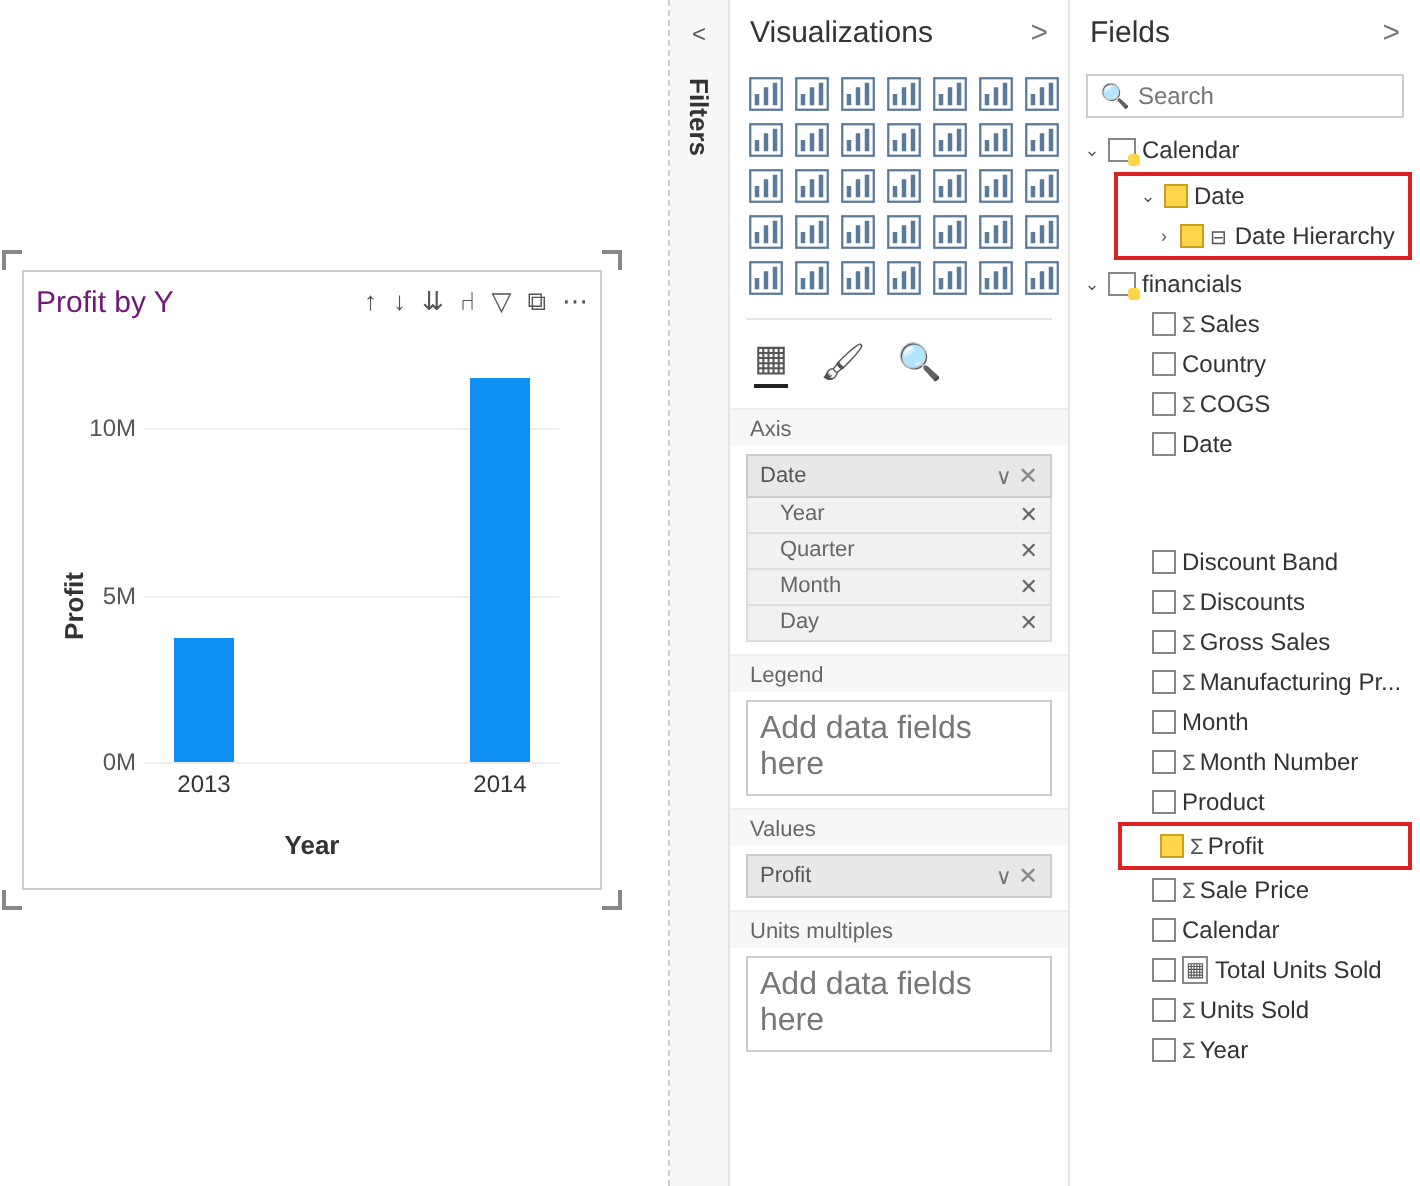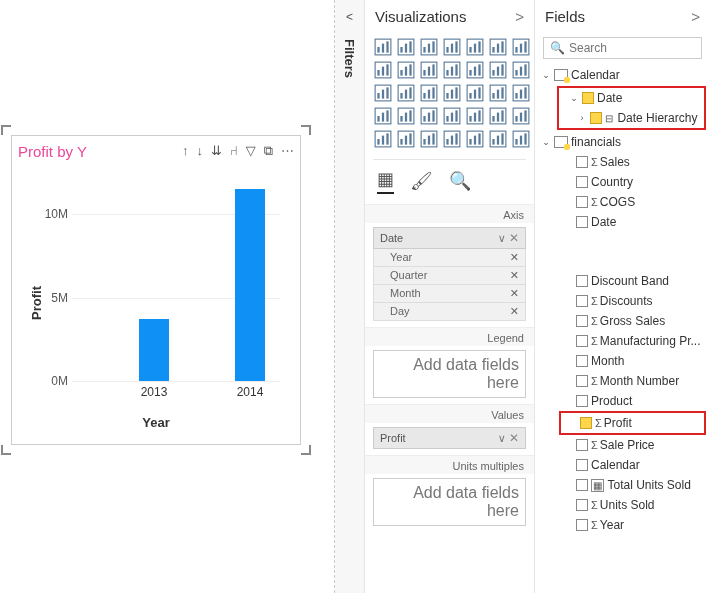--- a/index.html
+++ b/index.html
@@ -6,35 +6,35 @@
   body { font-family: "Segoe UI", Arial, sans-serif; font-size: 12px; color: #333; background: #fff; width: 710px; height: 593px; overflow: hidden; display: flex; }
   .canvas { flex: 1; position: relative; background: #fff; border-right: 1px dashed #ccc; }
   .chart-outer { position: absolute; left: 6px; top: 130px; width: 300px; height: 320px; }
   .handle { position: absolute; width: 10px; height: 10px; border: 2px solid #888; background: #fff; }
   .handle.tl { top: -5px; left: -5px; border-right:none; border-bottom:none;}
   .handle.tr { top: -5px; right: -5px; border-left:none; border-bottom:none;}
   .handle.bl { bottom: -5px; left: -5px; border-right:none; border-top:none;}
   .handle.br { bottom: -5px; right: -5px; border-left:none; border-top:none;}
   .chart-box { position: absolute; left: 5px; top: 5px; right: 5px; bottom: 5px; border: 1px solid #ccc; background: #fff; }
   .chart-title-row { display:flex; align-items:center; height:30px; padding:0 6px; border-bottom:0; }
-  .chart-title { font-size: 15px; color:#ec4899; white-space:nowrap; overflow:hidden; }
+  .chart-title { font-size: 15px; color:#701a75; white-space:nowrap; overflow:hidden; }
   .chart-icons { margin-left:auto; display:flex; gap:8px; color:#555; font-size:13px;}
   .chart-body { position:absolute; top:35px; left:10px; right:10px; bottom:10px; }
   .y-axis-label { position:absolute; left:-2px; top:50%; transform:translateY(-50%) rotate(-90deg); font-weight:600; font-size:13px; }
   .plot { position:absolute; left:50px; right:10px; top:10px; bottom:40px; }
   .grid { position:absolute; left:0; right:0; height:1px; background:#eee; }
   .tick-label { position:absolute; left:-42px; width:38px; text-align:right; font-size:12px; color:#555; transform:translateY(-50%);}
-  .bars { position:absolute; left:0; right:0; bottom:0; top:0; display:flex; justify-content:flex-end; align-items:flex-end;gap:36px; }
+  .bars { position:absolute; left:0; right:0; bottom:0; top:0; display:flex; justify-content:space-between; align-items:flex-end;gap:36px; }
   .bar { width:30px; background:#0E90F5; }
   .x-tick { position:absolute; bottom:-18px; width:60px; text-align:center; transform:translateX(-50%); font-size:12px; color:#333;}
   .x-axis-label { position:absolute; bottom:4px; left:50%; transform:translateX(-50%); font-weight:600; font-size:13px;}
   .filters-tab { width:30px; border-right:1px solid #e5e5e5; background:#f7f7f7; display:flex; flex-direction:column; align-items:center; padding-top:10px;}
   .filters-tab .chev { font-size:12px; color:#555; margin-bottom:15px;}
   .filters-label { writing-mode:vertical-rl; font-size:13px; font-weight:600; color:#333;}
-  .viz-panel { width:170px; border-right:1px solid #e5e5e5; background:#fff; display:flex; flex-direction:column;text-align:right; }
+  .viz-panel { width:170px; border-right:1px solid #e5e5e5; background:#fff; display:flex; flex-direction:column; }
   .panel-header { display:flex; align-items:center; justify-content:space-between; padding:8px 10px 12px 10px; font-size:15px; font-weight:400; color:#333;}
   .viz-gallery { padding:0 8px 4px 8px; display:grid; grid-template-columns:repeat(7,20px); gap:3px 3px;}
   .viz-icon { width:20px; height:20px; display:flex; align-items:center; justify-content:center; cursor:pointer;}
   .viz-icon svg { width:18px; height:18px; }
   .divider { border-top:1px solid #e5e5e5; margin:6px 8px 4px 8px;}
   .tool-tabs { display:flex; gap:16px; padding:4px 12px 10px 12px; align-items:center; }
   .tool-tabs div { font-size:18px; color:#555; cursor:pointer;}
   .tool-tabs .active { border-bottom:2px solid #222; padding-bottom:2px;}
   .well-label { font-size:11px; color:#666; padding:4px 10px 2px 10px; background:#f7f7f7; border-top:1px solid #eee;}
   .well { margin:4px 8px 6px 8px; }

